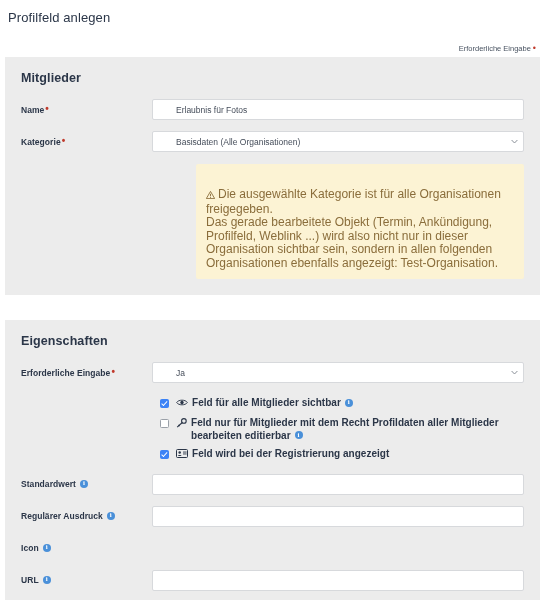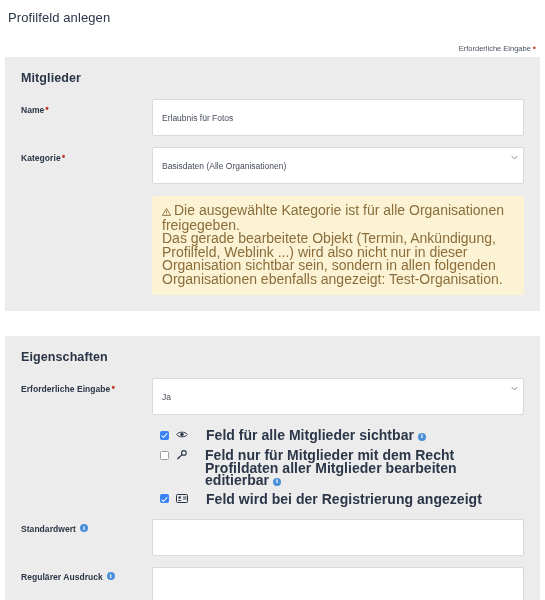--- a/index.html
+++ b/index.html
@@ -92,28 +92,28 @@
   }
 
   .form-control {
     flex: 1 1 auto;
     min-width: 0;
   }
 
   .text-input, .select-input {
     box-sizing: border-box;
     width: 100%;
-    height: 37px;
+    height: 21px;
     background: #ffffff;
     border: 1px solid #d7d9dc;
     border-radius: 2px;
     font-family: "Liberation Sans", sans-serif;
     font-size: 8.5px;
     color: #454d5a;
-    padding: 0 9px;
+    padding: 0 23px;
     line-height: 19px;
     outline: none;
     display: block;
   }
   .select-wrap {
     position: relative;
   }
   .select-input {
     padding-right: 18px;
     appearance: none;
@@ -126,25 +126,26 @@
     top: 8px;
     width: 7px;
     height: 5px;
     pointer-events: none;
   }
   .chevron svg { display: block; }
 
   .alert-warning {
     background: #fcf3d4;
     border-radius: 2px;
-    padding: 8px 10px 9px 10px;
-    font-size: 14px;
+    padding: 24px 10px 9px 10px;
+    font-size: 12px;
     line-height: 13.5px;
     color: #8a6d3b;
     margin-top: 1px;
+    margin-left: 44px;
   }
   .alert-warning .warn-icon {
     display: inline-block;
     margin-right: 3px;
     vertical-align: -1px;
   }
 
   .check-row {
     display: flex;
     align-items: flex-start;
@@ -196,22 +197,22 @@
     margin-left: 7px;
     margin-top: 0px;
     color: #2b3648;
     display: inline-flex;
     align-items: center;
     height: 11px;
   }
   .glyph svg { display: block; }
 
   .check-text {
-    margin-left: 18px;
-    font-size: 14px;
+    margin-left: 4px;
+    font-size: 10px;
     font-weight: bold;
     color: #2b3648;
     line-height: 12.5px;
     letter-spacing: 0.03px;
   }
   .check-text .strong-right { font-weight: bold; }
 
   .info-icon {
     display: inline-block;
     width: 8px;

